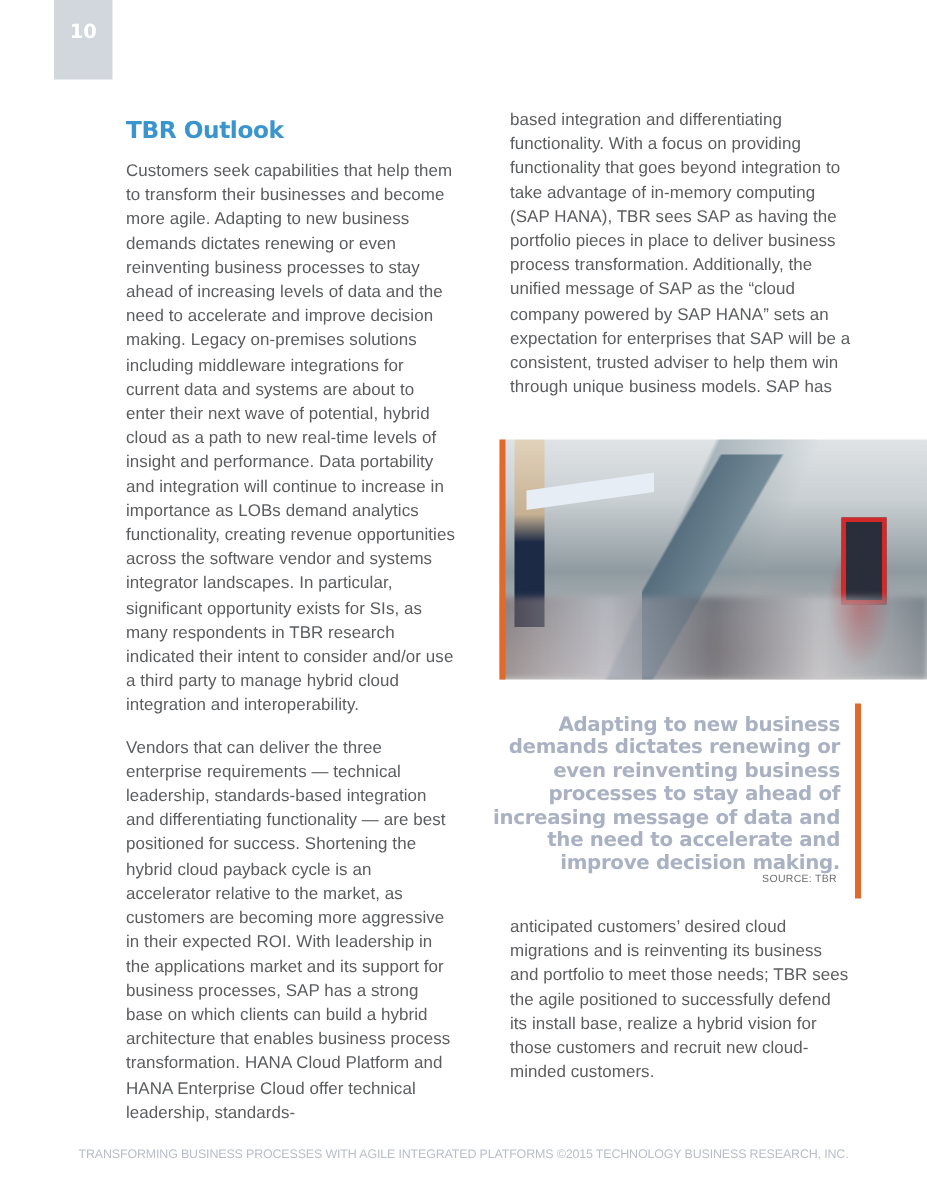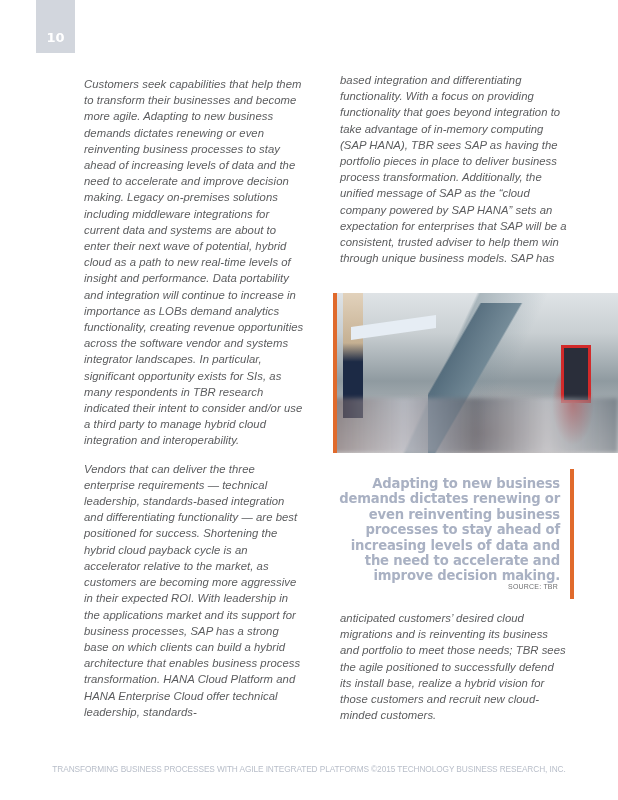--- a/index.html
+++ b/index.html
@@ -3,34 +3,34 @@
   <meta charset="utf-8">
   <style>
     * { margin: 0; padding: 0; box-sizing: border-box; }
     html, body { width: 618px; height: 800px; background: #ffffff; overflow: hidden; }
     body { position: relative; font-family: "DejaVu Sans", sans-serif; color: #58595b; }
 
     .page-number-tab {
       position: absolute; left: 36px; top: 0; width: 39px; height: 53px;
       background: #d2d6dd; color: #ffffff;
       font-family: "DejaVu Sans", sans-serif; font-weight: bold; font-size: 13px;
-      display: flex; align-items: flex-end; justify-content: center; padding-bottom: 8px;
+      display: flex; align-items: flex-end; justify-content: center; padding-bottom: 24px;
     }
 
     .col-left { position: absolute; left: 84px; top: 76px; width: 220px; }
     .col-right { position: absolute; left: 340px; top: 72px; width: 228px; }
 
     .section-title {
       font-family: "DejaVu Sans", sans-serif; font-weight: bold; font-size: 15.5px;
       color: #3a95cf; letter-spacing: -0.3px; margin-bottom: 8px; line-height: 22px;
     }
 
     .body-text {
       font-family: "Liberation Sans", sans-serif; font-size: 11.3px; line-height: 16.2px;
-      color: #5b5c5e; letter-spacing: 0.05px; font-style: italic;
+      color: #5b5c5e; letter-spacing: 0.05px;
     }
     .body-text + .body-text { margin-top: 12px; }
 
     .photo {
       position: absolute; left: 333px; top: 293px; width: 285px; height: 160px;
       overflow: hidden;
       background:
         radial-gradient(ellipse 30px 60px at 240px 110px, rgba(200,40,40,0.85), transparent 70%),
         linear-gradient(115deg, transparent 40%, rgba(120,140,150,0.5) 41%, transparent 60%),
         radial-gradient(ellipse 120px 50px at 150px 140px, rgba(170,160,160,0.9), transparent),
@@ -67,38 +67,39 @@
     }
   </style>
 </head>
 <body>
 
 <div class="page-number-tab">
   <span>10</span>
 </div>
 
 <div class="col-left">
+  <h2 class="section-title">TBR Outlook</h2>
   <p class="body-text">Customers seek capabilities that help them to transform their businesses and become more agile. Adapting to new business demands dictates renewing or even reinventing business processes to stay ahead of increasing levels of data and the need to accelerate and improve decision making. Legacy on-premises solutions including middleware integrations for current data and systems are about to enter their next wave of potential, hybrid cloud as a path to new real-time levels of insight and performance. Data portability and integration will continue to increase in importance as LOBs demand analytics functionality, creating revenue opportunities across the software vendor and systems integrator landscapes. In particular, significant opportunity exists for SIs, as many respondents in TBR research indicated their intent to consider and/or use a third party to manage hybrid cloud integration and interoperability.</p>
   <p class="body-text">Vendors that can deliver the three enterprise requirements — technical leadership, standards-based integration and differentiating functionality — are best positioned for success. Shortening the hybrid cloud payback cycle is an accelerator relative to the market, as customers are becoming more aggressive in their expected ROI. With leadership in the applications market and its support for business processes, SAP has a strong base on which clients can build a hybrid architecture that enables business process transformation. HANA Cloud Platform and HANA Enterprise Cloud offer technical leadership, standards-</p>
 </div>
 
 <div class="col-right">
   <p class="body-text">based integration and differentiating functionality. With a focus on providing functionality that goes beyond integration to take advantage of in-memory computing (SAP HANA), TBR sees SAP as having the portfolio pieces in place to deliver business process transformation. Additionally, the unified message of SAP as the “cloud company powered by SAP HANA” sets an expectation for enterprises that SAP will be a consistent, trusted adviser to help them win through unique business models. SAP has</p>
 </div>
 
 <div class="photo" title="Busy train station concourse with motion-blurred crowds on escalators">
   <div class="pillar"></div>
   <div class="sign" title="London Travel Information"></div>
   <div class="escalator"></div>
   <div class="board"></div>
   <div class="crowd"></div>
 </div>
 <div class="photo-accent-bar"></div>
 
-<div class="pull-quote">Adapting to new business demands dictates renewing or even reinventing business processes to stay ahead of increasing levels of data and the need to accelerate and improve decision making.</div>
+<div class="pull-quote">Adapting to new business demands dictates renewing or even reinventing business processes to stay ahead of increasing message of data and the need to accelerate and improve decision making.</div>
 <div class="pull-quote-source">SOURCE: TBR</div>
 <div class="pull-quote-bar"></div>
 
 <div class="col-right-lower">
   <p class="body-text">anticipated customers’ desired cloud migrations and is reinventing its business and portfolio to meet those needs; TBR sees the agile positioned to successfully defend its install base, realize a hybrid vision for those customers and recruit new cloud-minded customers.</p>
 </div>
 
 <div class="footer">TRANSFORMING BUSINESS PROCESSES WITH AGILE INTEGRATED PLATFORMS ©2015 TECHNOLOGY BUSINESS RESEARCH, INC.</div>
 
 </body></html>

